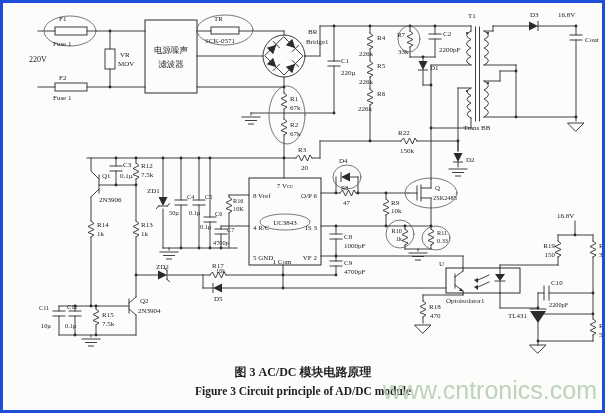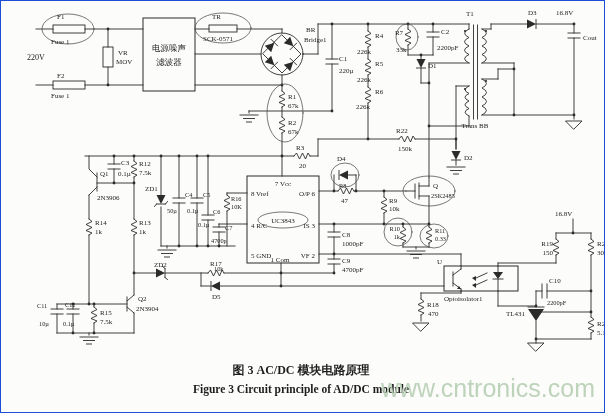--- a/index.html
+++ b/index.html
@@ -1,16 +1,16 @@
 <!DOCTYPE html>
 <html><head>
 <meta charset="utf-8">
 <style>
   html,body{margin:0;padding:0;background:#e8e8e8;}
-  #stage{position:relative;width:605px;height:413px;background:#fcfcfa;border:1px solid #1d4ed8;
+  #stage{position:relative;width:605px;height:413px;background:#fcfcfa;border:3px solid #1d4ed8;
          box-sizing:border-box;overflow:hidden;font-family:"Liberation Serif",serif;}
   svg{display:block;}
   svg text{font-family:"Liberation Serif",serif;font-size:7px;fill:#1d1d1d;}
   .ln{stroke:#2b2b2b;stroke-width:0.9;fill:none;stroke-linecap:square;}
   .bx{stroke:#2b2b2b;stroke-width:1;fill:none;}
   .dot{fill:#2b2b2b;stroke:none;}
   .oval{stroke:#555;stroke-width:0.8;fill:none;}
   .cap-cn{font-size:12px;font-weight:bold;}
   .cap-en{font-size:11.5px;font-weight:bold;}
   .wm{font-size:25px;font-family:"Liberation Sans",sans-serif;fill:#b7cfb4;opacity:0.9;}

